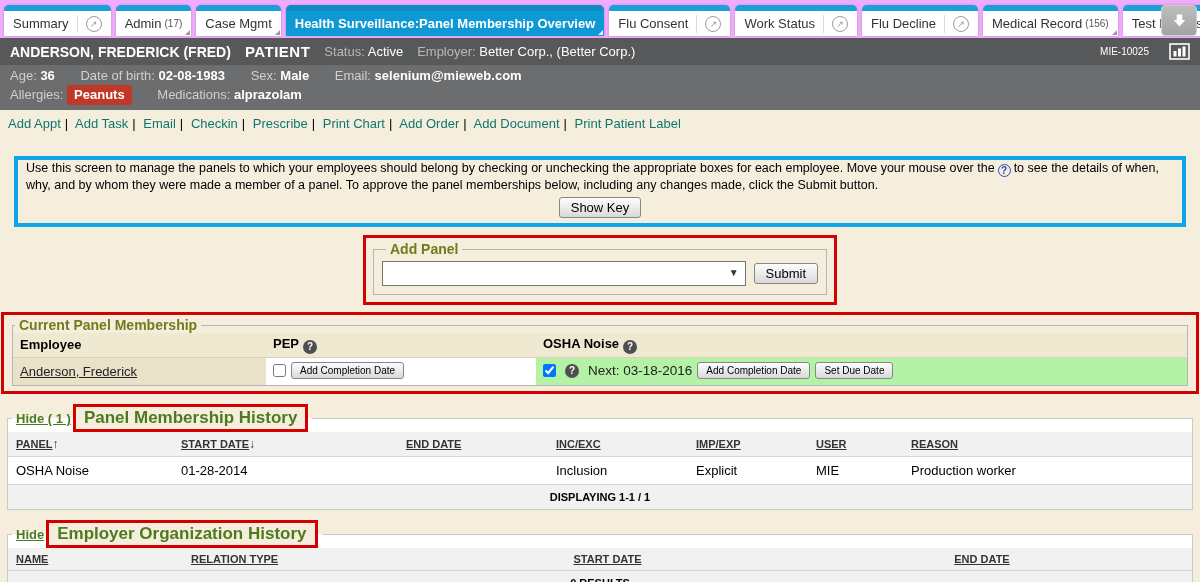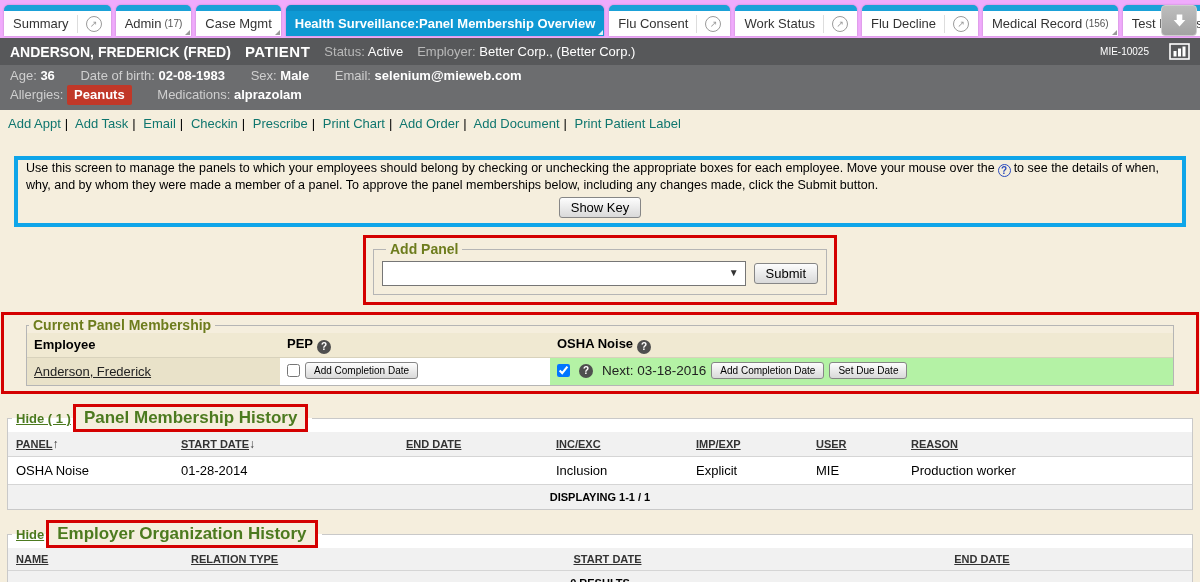--- a/index.html
+++ b/index.html
@@ -67,21 +67,21 @@
   
   fieldset { border:1px solid #bdbdbd; }
   legend { font-weight:bold; color:#6d7c1d; font-size:14px; padding:0 4px; margin-left:4px; }
   .annotate { border:3px solid #d40000; }
   .ap-wrap { width:474px; margin:8px auto 0; padding:3px 7px 7px; }
   .ap-fs { border:1px solid #b5b5b5; padding:4px 8px 8px; }
   .ap-row { display:flex; gap:8px; align-items:center; }
   .fake-select { position:relative; flex:1; height:25px; background:#fff; border:1px solid #767676; }
   .fake-select::after { content:"▼"; position:absolute; right:6px; top:5px; font-size:10px; color:#333; }
 
-  .cp-wrap { margin:7px 1px 0; padding:2px 22px 5px; }
+  .cp-wrap { margin:7px 1px 0; padding:2px 8px 5px; }
   .cp-fs { border:1px solid #b5b5b5; padding:0; }
   .cp-fs legend { margin-left:2px; }
   table { border-collapse:collapse; width:100%; }
   .cp-table td { padding:3px 7px; vertical-align:middle; }
   .cp-table .hrow td { background:#f0e9d2; font-weight:bold; border-bottom:1px solid #d8d2bc; }
   .cp-table .c-emp { width:253px; }
   .cp-table .c-pep { width:270px; background:#fff; }
   .cp-table .drow .c-emp { background:#e9e2c9; }
   .cp-table .drow .c-osha { background:#b4f2a5; }
   .cp-table .drow td { height:28px; }

